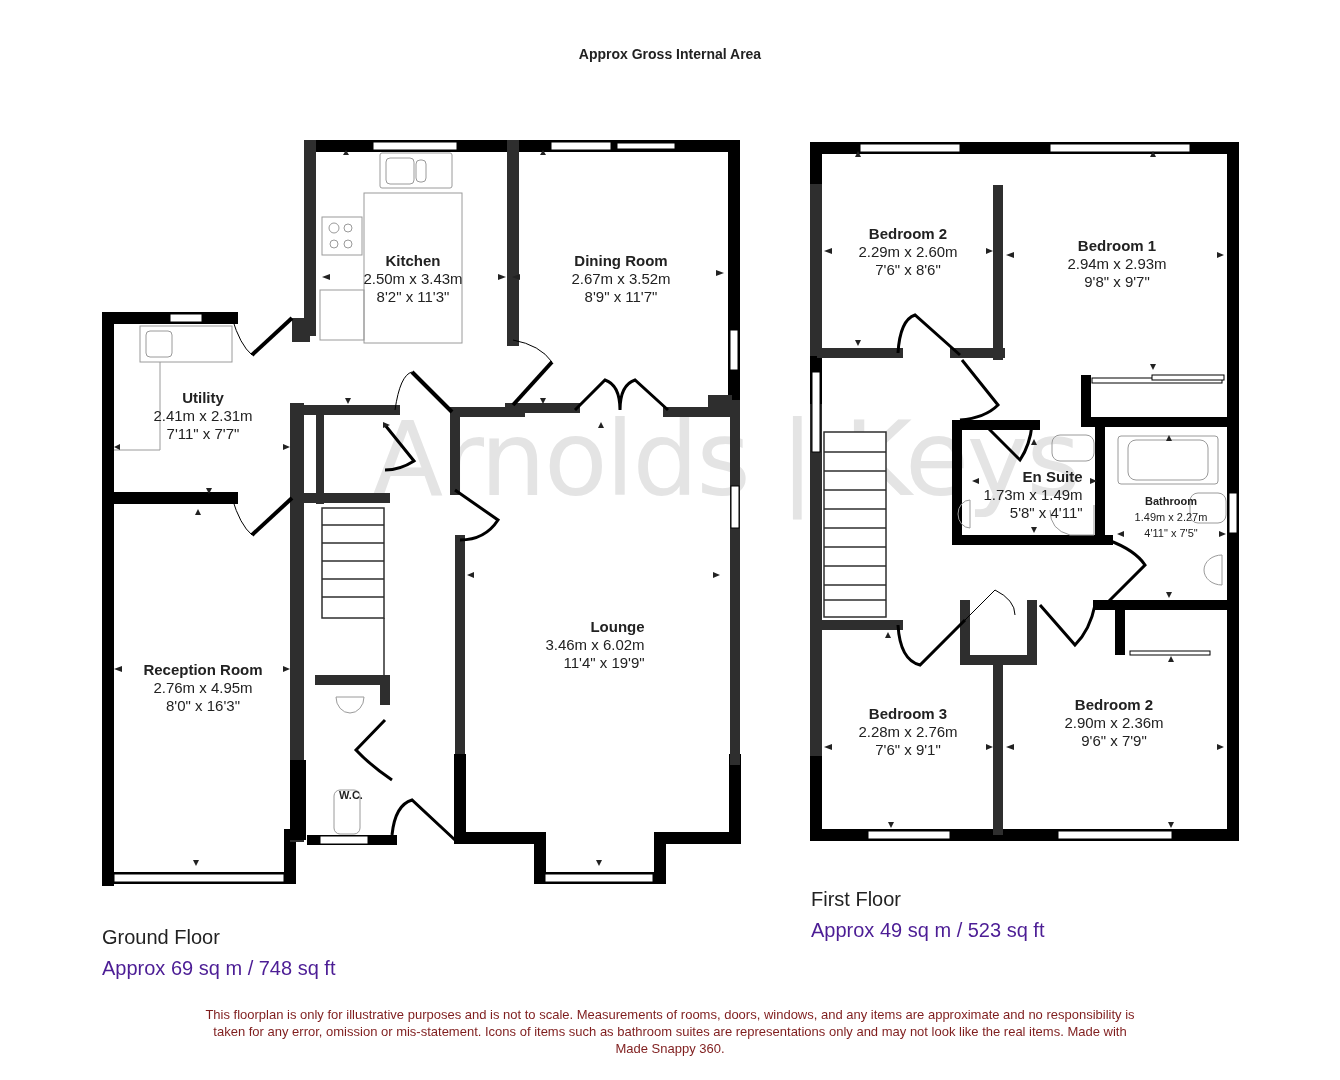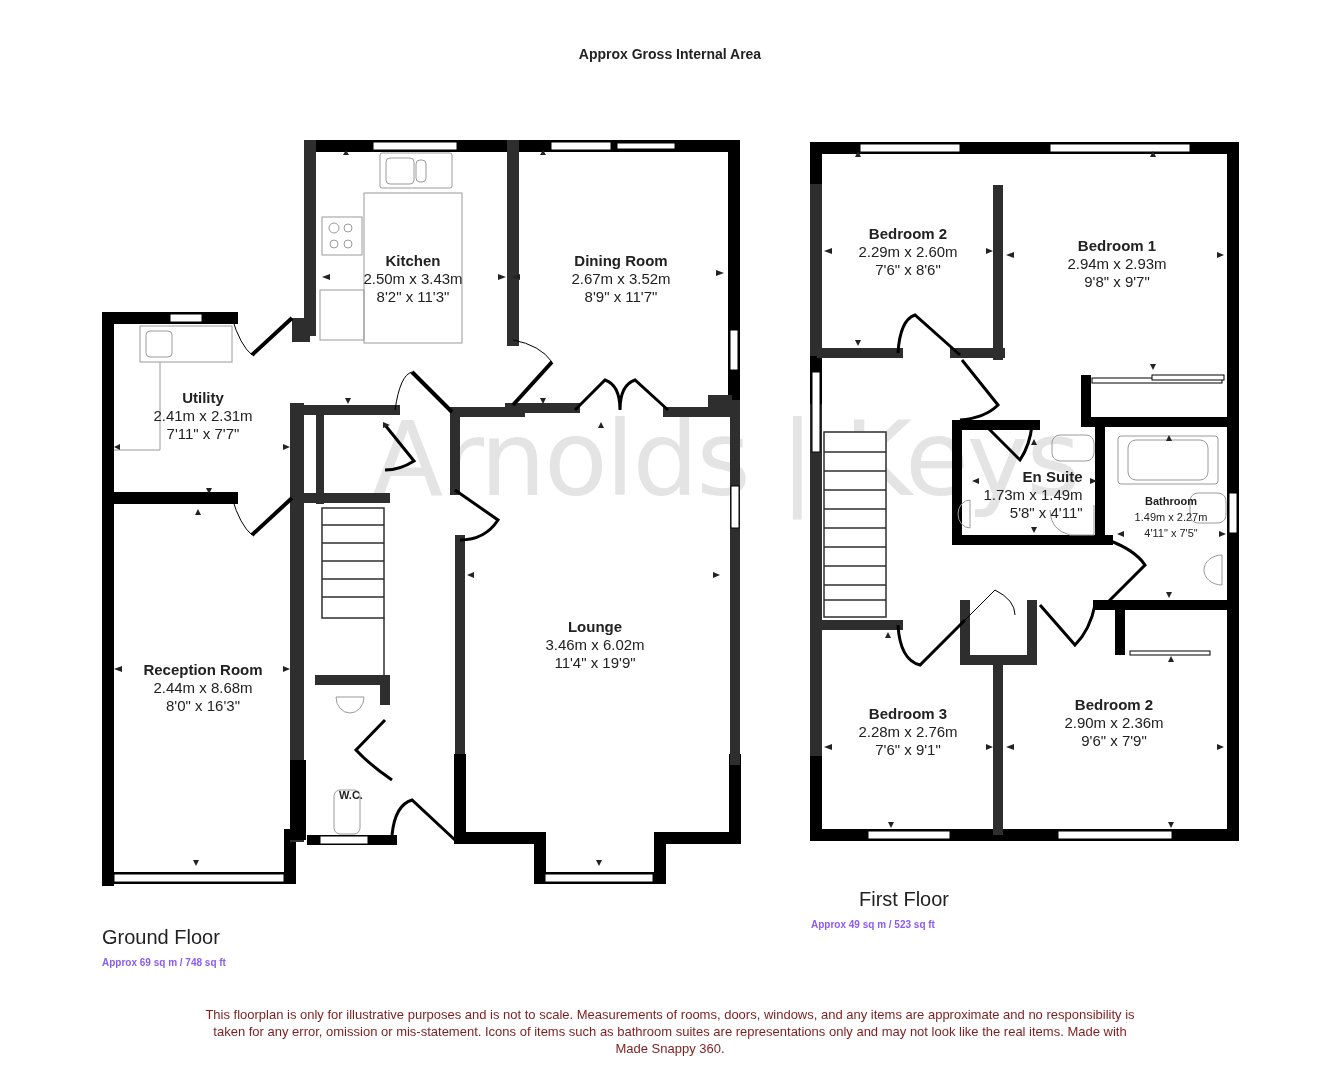--- a/index.html
+++ b/index.html
@@ -4,21 +4,21 @@
 <style>
   html, body { margin: 0; padding: 0; background: #ffffff; }
   body { width: 1340px; height: 1080px; position: relative; overflow: hidden; font-family: "Liberation Sans", sans-serif; color: #222; }
   .gross { position: absolute; left: 0; width: 1340px; top: 46px; text-align: center; font-weight: bold; font-size: 14px; line-height: 17px; color: #222; }
   .plan { position: absolute; left: 0; top: 0; }
   .room-label { position: absolute; text-align: center; font-size: 15px; line-height: 18px; color: #222; transform: translateX(-50%); white-space: nowrap; }
   .room-label .name { font-weight: bold; display: block; }
   .room-label .dim { display: block; }
   .room-label.small { font-size: 11px; line-height: 16px; }
   .floor-title { position: absolute; font-size: 20px; color: #222; }
-  .floor-area { position: absolute; font-size: 10px; font-weight: bold; color: #8b5cf6; }
+  .floor-area { position: absolute; font-size: 20px; font-weight: normal; color: #4c1d95; }
   .disclaimer { position: absolute; left: 200px; width: 940px; top: 1006px; text-align: center; font-size: 13px; line-height: 17px; color: #7f1d1d; }
   .watermark { position: absolute; left: 372px; top: 398px; font-size: 104px; color: #e4e4e4; letter-spacing: -2px; white-space: nowrap; font-family: "DejaVu Sans", sans-serif; }
 </style>
 </head>
 <body>
 
 <div class="gross">
   <div>Approx Gross Internal Area</div>
 </div>
 
@@ -233,24 +233,24 @@
   <span class="dim">2.67m x 3.52m</span>
   <span class="dim">8'9" x 11'7"</span>
 </div>
 <div class="room-label" style="left:203px; top:382px;margin-top:7px;">
   <span class="name">Utility</span>
   <span class="dim">2.41m x 2.31m</span>
   <span class="dim">7'11" x 7'7"</span>
 </div>
 <div class="room-label" style="left:203px; top:661px;">
   <span class="name">Reception Room</span>
-  <span class="dim">2.44m x 8.68m</span>
+  <span class="dim">2.76m x 4.95m</span>
   <span class="dim">8'0" x 16'3"</span>
 </div>
-<div class="room-label" style="left:595px; top:618px;">
+<div class="room-label" style="left:595px; top:618px;text-align:right;">
   <span class="name">Lounge</span>
   <span class="dim">3.46m x 6.02m</span>
   <span class="dim">11'4" x 19'9"</span>
 </div>
 <div class="room-label small" style="left:351px; top:787px;">
   <span class="name">W.C.</span>
 </div>
 
 <div class="room-label" style="left:908px; top:225px;">
   <span class="name">Bedroom 2</span>
@@ -278,16 +278,16 @@
   <span class="dim">7'6" x 9'1"</span>
 </div>
 <div class="room-label" style="left:1114px; top:696px;">
   <span class="name">Bedroom 2</span>
   <span class="dim">2.90m x 2.36m</span>
   <span class="dim">9'6" x 7'9"</span>
 </div>
 
 <div class="floor-title" style="left:102px; top:926px;">Ground Floor</div>
 <div class="floor-area" style="left:102px; top:957px;">Approx 69 sq m / 748 sq ft</div>
-<div class="floor-title" style="left:811px; top:888px;margin-left:48px;">First Floor</div>
+<div class="floor-title" style="left:811px; top:888px;">First Floor</div>
 <div class="floor-area" style="left:811px; top:919px;">Approx 49 sq m / 523 sq ft</div>
 
 <div class="disclaimer">This floorplan is only for illustrative purposes and is not to scale. Measurements of rooms, doors, windows, and any items are approximate and no responsibility is taken for any error, omission or mis-statement. Icons of items such as bathroom suites are representations only and may not look like the real items. Made with Made Snappy 360.</div>
 
 </body></html>

